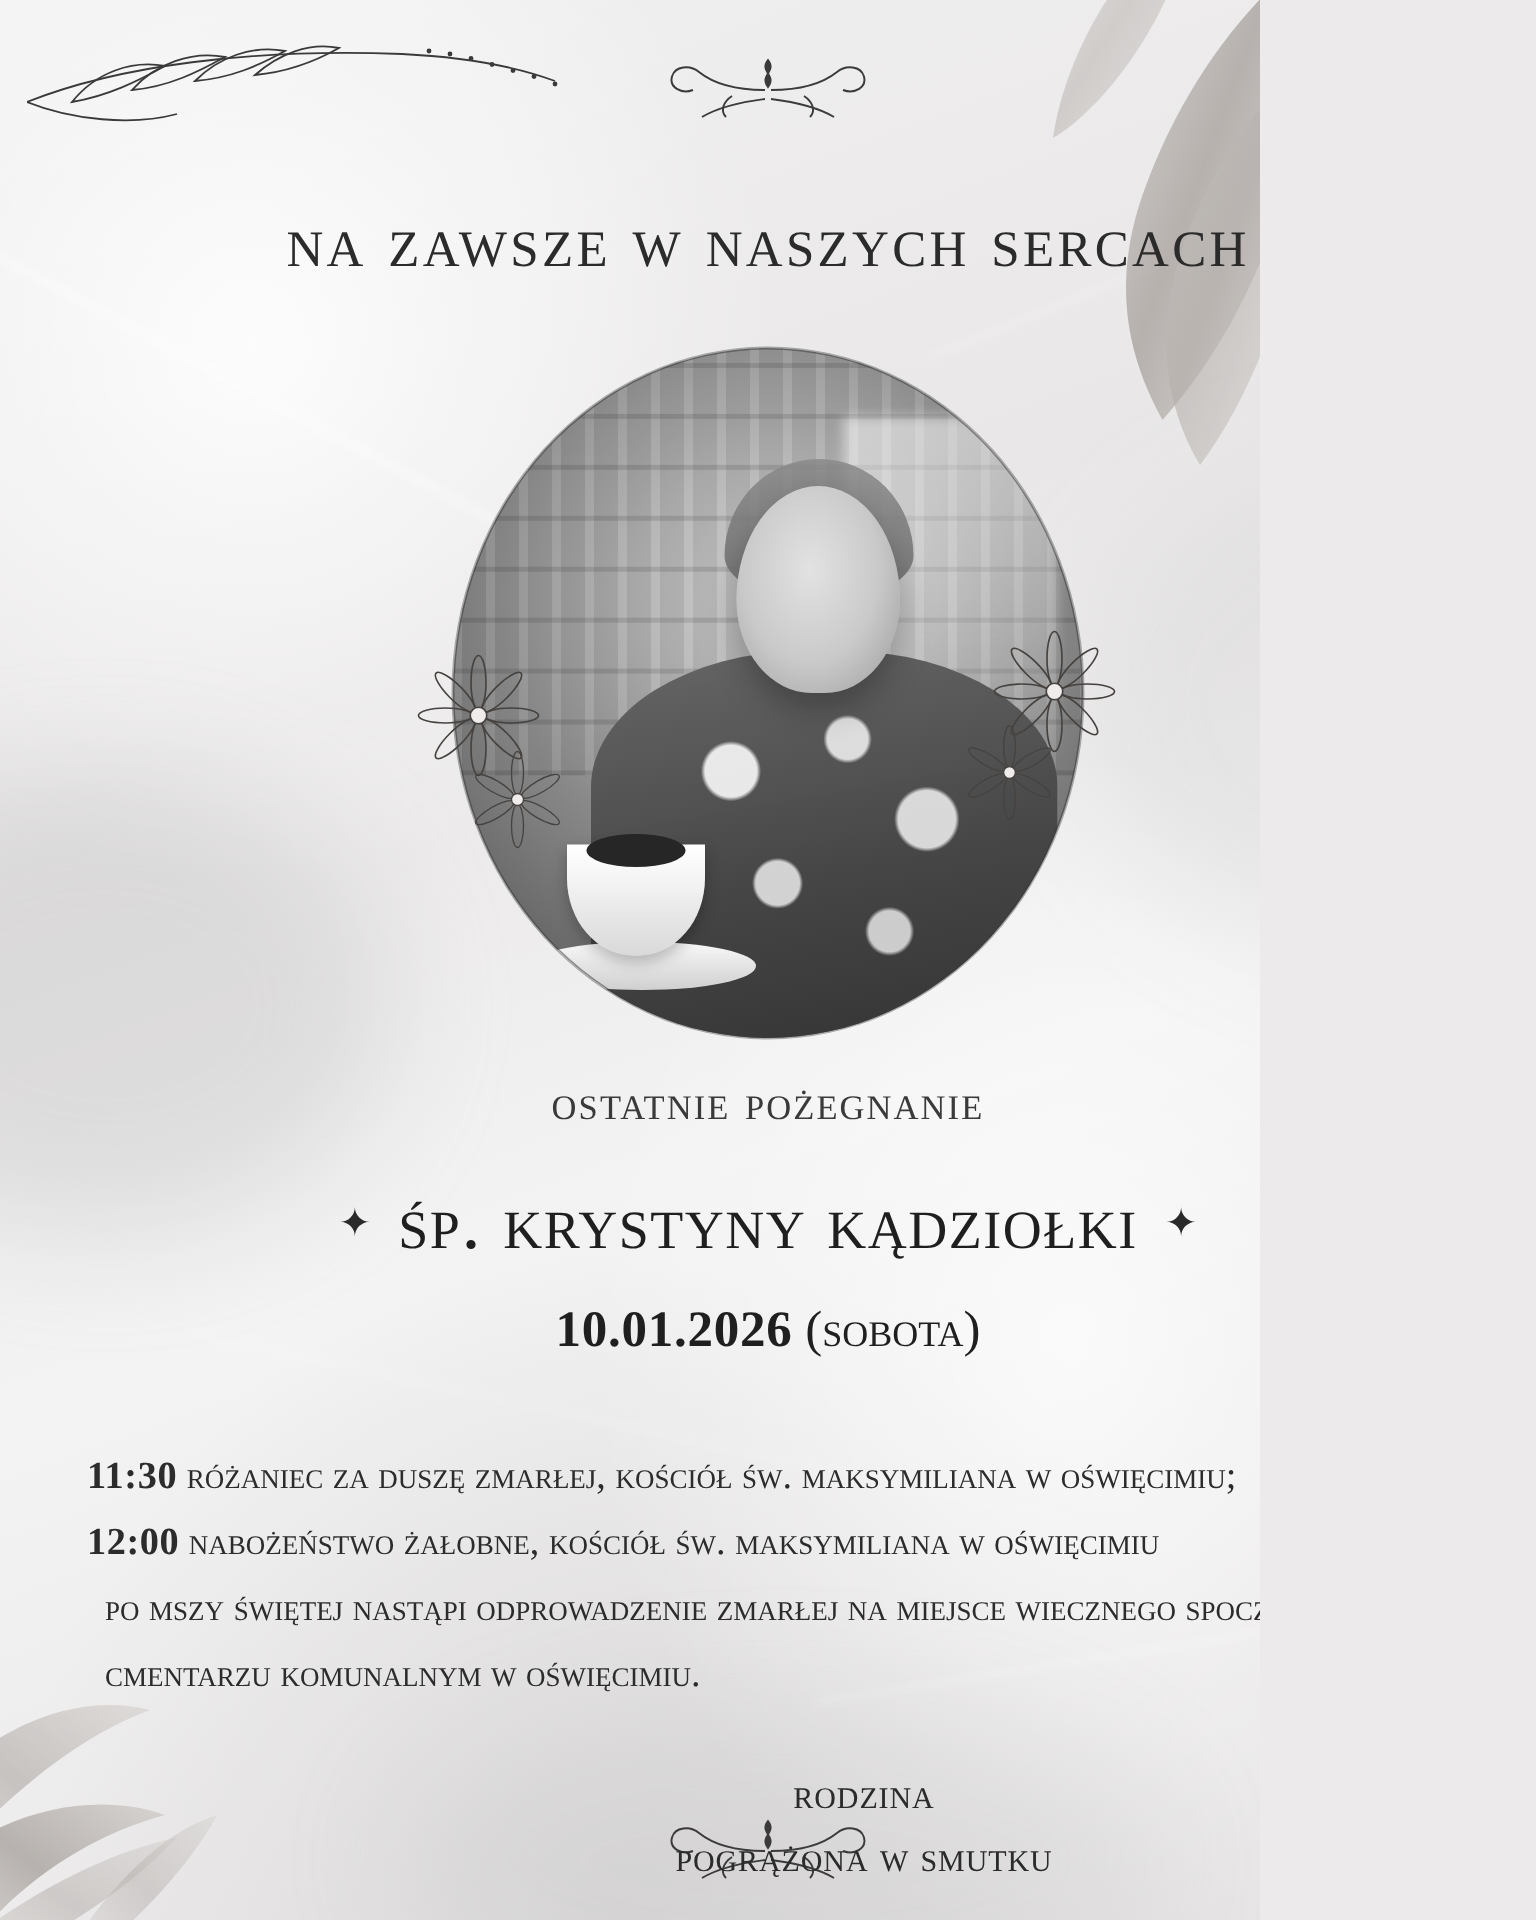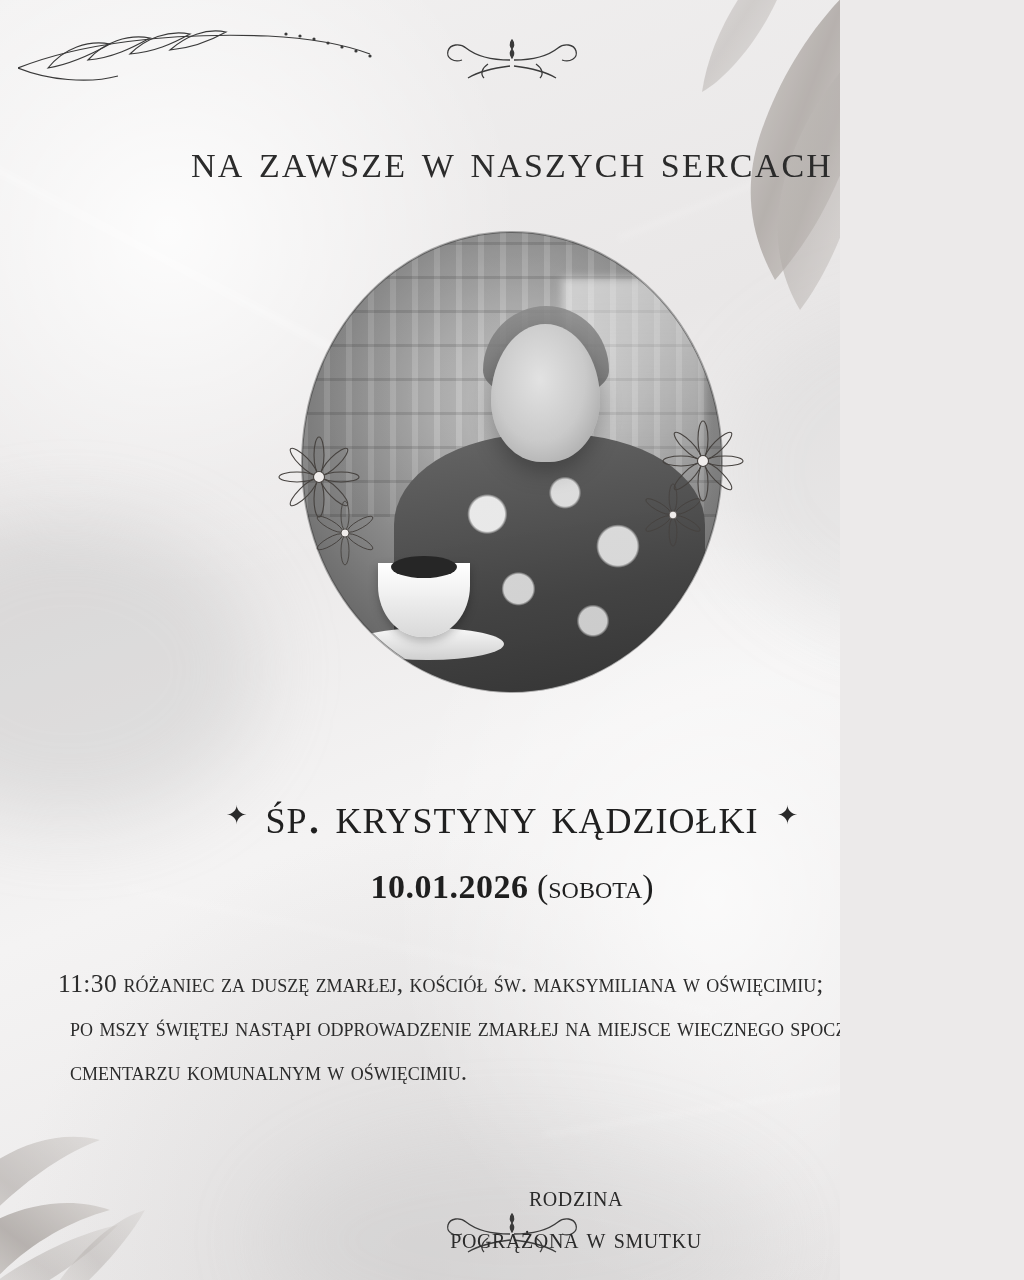--- a/index.html
+++ b/index.html
@@ -224,21 +224,21 @@
     left: 58px;
     width: 908px;
     color: #2c2c2c;
     font-size: 25.5px;
     line-height: 44px;
     font-variant: small-caps;
     text-transform: lowercase;
   }
   .details .line { white-space: nowrap; }
   .details .line.wrap { white-space: normal; }
-  .details .hour { font-weight: normal; letter-spacing: .4px; }
+  .details .hour { font-weight: bold; letter-spacing: .4px; }
   .details .l3 { padding-left: 12px; }
 
   .signature {
     position: absolute;
     right: 54px;
     top: 1176px;
     width: 420px;
     text-align: center;
     font-size: 28px;
     line-height: 42px;
@@ -456,37 +456,42 @@
             </g>
           <g transform="rotate(300)">
               <ellipse cx="0" cy="-22" rx="5" ry="18"></ellipse>
             </g>
           <circle cx="0" cy="0" r="5" fill="#efeceb"></circle>
         </g>
       </g>
     </svg>
   </div>
 
+  <div class="subtitle">Ostatnie pożegnanie</div>
 
   <div class="name-row">
     <span class="spark">✦</span>
     <span class="name">Śp. Krystyny Kądziołki</span>
     <span class="spark">✦</span>
   </div>
 
   <div class="date">
     <b>10.01.2026</b>
     <span class="day">(Sobota)</span>
   </div>
 
   <div class="details">
     <div class="line">
       <span class="hour">11:30</span>
       <span>Różaniec za duszę zmarłej, kościół św. Maksymiliana w Oświęcimiu;</span>
     </div>
+    <div class="line">
+      <span class="hour">12:00</span>
+      <span>Nabożeństwo żałobne, kościół św. Maksymiliana w Oświęcimiu</span>
+    </div>
     <div class="line wrap l3">Po Mszy Świętej nastąpi odprowadzenie zmarłej na miejsce wiecznego spoczynku na cmentarzu komunalnym w Oświęcimiu.</div>
   </div>
 
   <div class="signature">
     <div>Rodzina</div>
     <div>Pogrążona w smutku</div>
   </div>
 
 </div>
 

